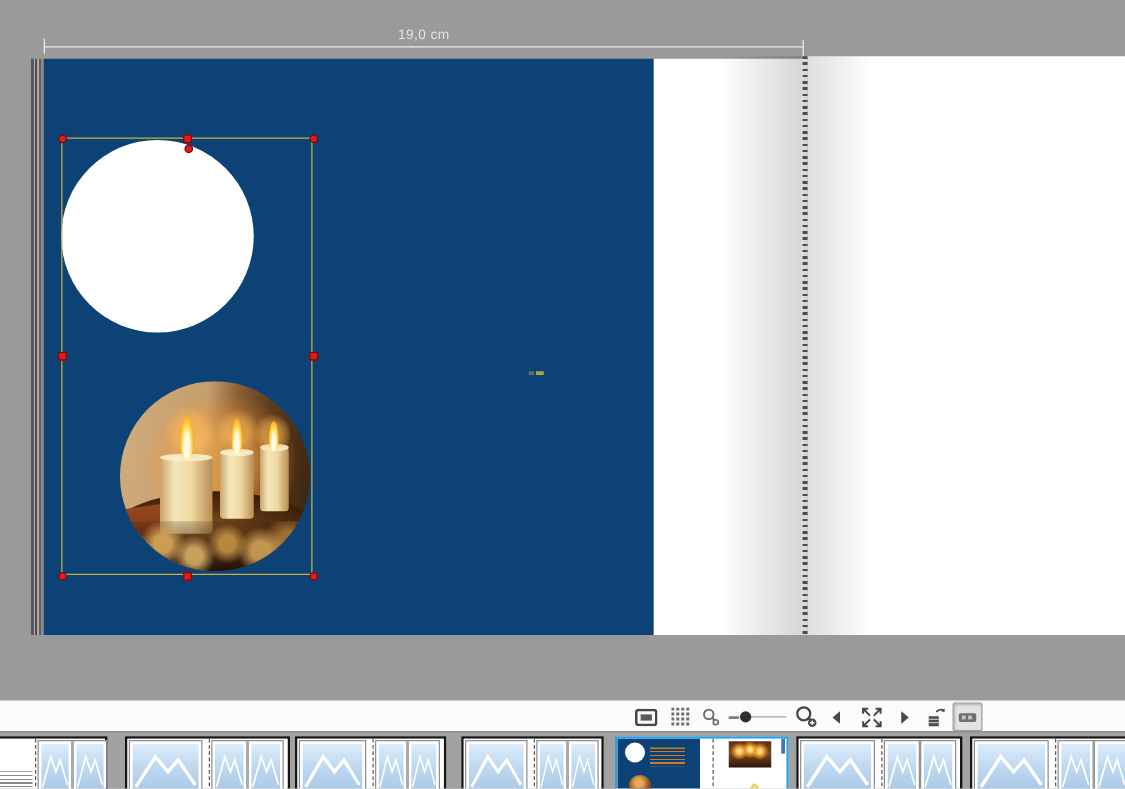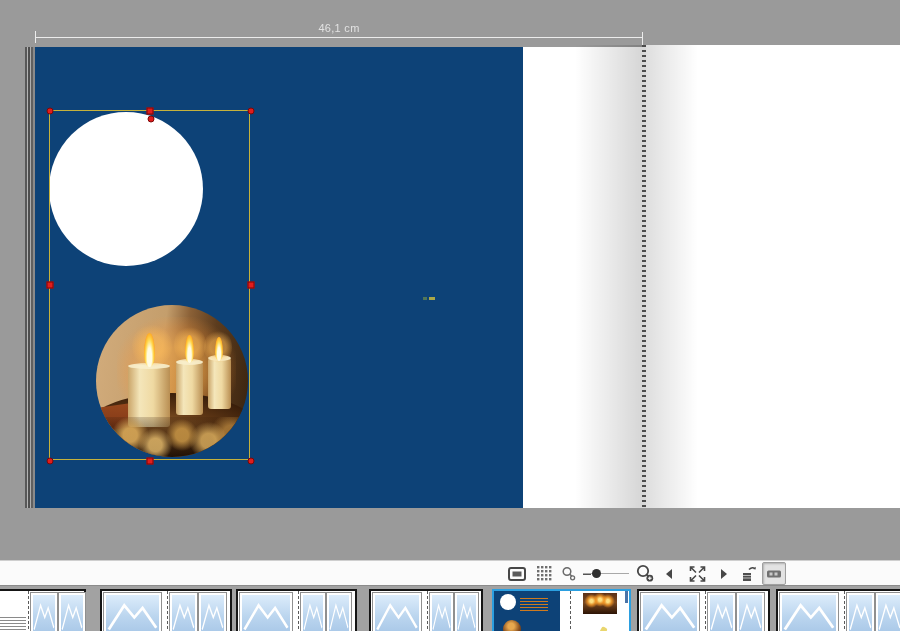--- a/index.html
+++ b/index.html
@@ -89,21 +89,21 @@
   .ttext { position:absolute; background:repeating-linear-gradient(180deg,#8a8a8a 0 1px,transparent 1px 3px); }
 </style>
 </head>
 <body>
 
 <div class="stage">
 
   <div class="ruler-line"></div>
   <div class="ruler-tick lt"></div>
   <div class="ruler-tick rt"></div>
-  <div class="ruler-label">46,1 cm</div>
+  <div class="ruler-label">19,0 cm</div>
 
   <div class="spine"></div>
   <div class="page-left">
     <div class="tiny-mark"></div>
   </div>
   <div class="page-mid"></div>
   <div class="page-right"></div>
   <div class="fold-shade-l"></div>
   <div class="fold-shade-r"></div>
   <div class="fold-line"></div>

